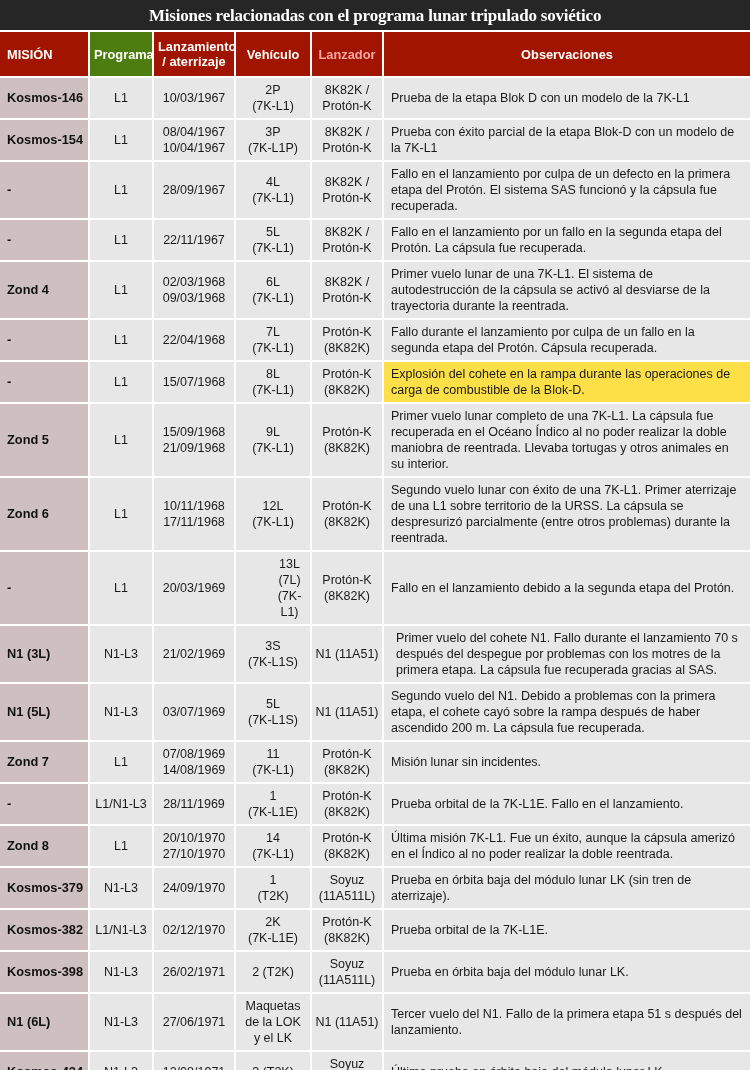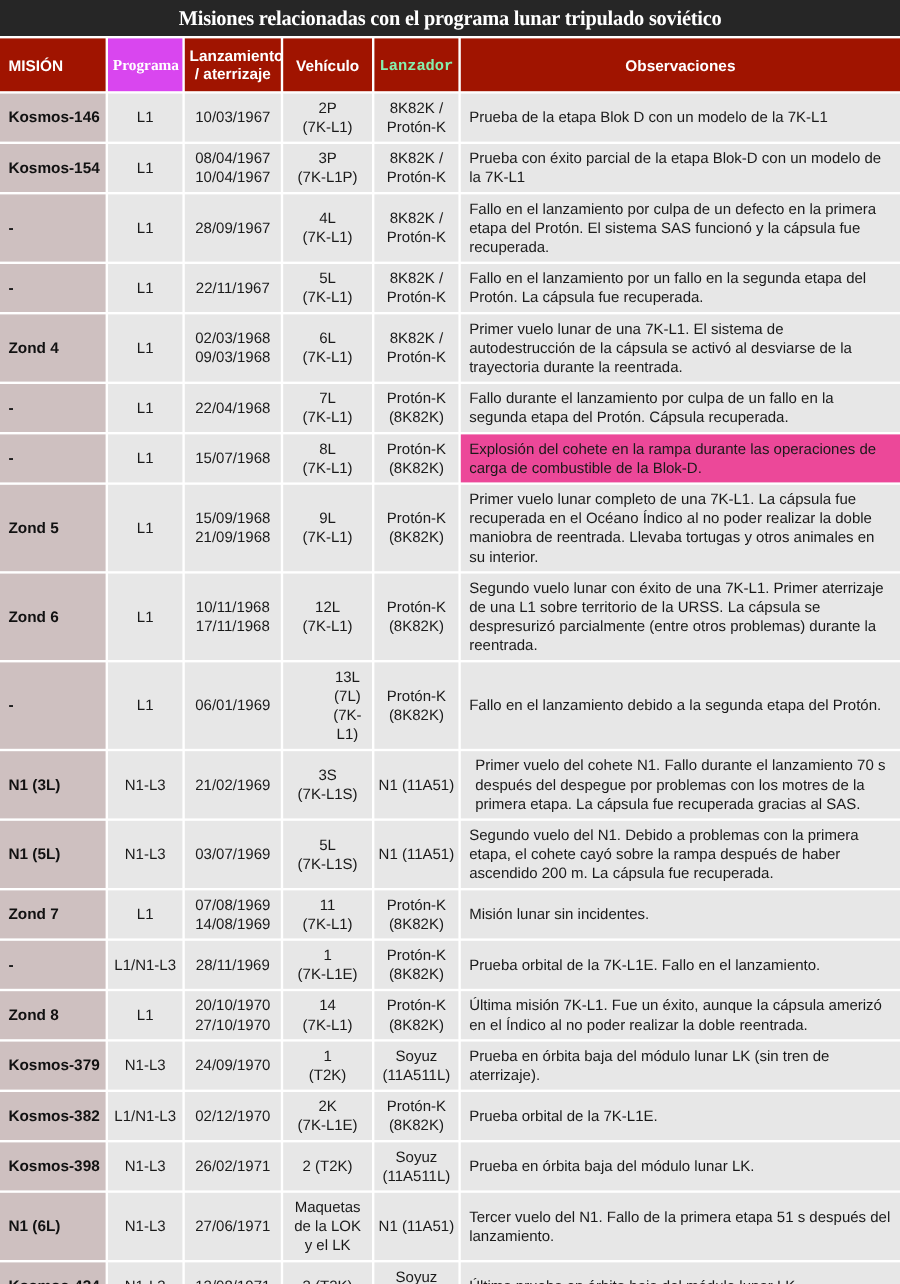--- a/index.html
+++ b/index.html
@@ -56,24 +56,24 @@
       <col style="width:88px">
         <col style="width:62px">
         <col style="width:80px">
       <col style="width:74px">
         <col style="width:70px">
         <col>
     </colgroup>
     <thead>
       <tr>
         <th class="col-mision" style="background: rgb(160, 20, 0); color: rgb(255, 255, 255);">MISIÓN</th>
-        <th style="background: #d946ef; color: rgb(255, 255, 255); font-family: Liberation Serif, serif;">Programa</th>
+        <th style="background: #4d7c0f; color: rgb(255, 255, 255);">Programa</th>
         <th style="background: rgb(160, 20, 0); color: rgb(255, 255, 255);">Lanzamiento / aterrizaje</th>
         <th style="background: rgb(160, 20, 0); color: rgb(255, 255, 255);">Vehículo</th>
-        <th style="background: rgb(160, 20, 0); color: #86efac; font-family: Liberation Mono, monospace;">Lanzador</th>
+        <th style="background: rgb(160, 20, 0); color: #fca5a5;">Lanzador</th>
         <th style="background: rgb(160, 20, 0); color: rgb(255, 255, 255);">Observaciones</th>
       </tr>
     </thead>
     <tbody>
         <tr>
     <th class="mision" style="background: rgb(206, 192, 192);">Kosmos-146</th>
     <td style="background: rgb(231, 231, 231);">L1</td>
     <td style="background: rgb(231, 231, 231);">10/03/1967</td>
     <td style="background: rgb(231, 231, 231);">2P
 (7K-L1)</td>
@@ -134,21 +134,21 @@
     <td class="obs" style="background: rgb(231, 231, 231);">Fallo durante el lanzamiento por culpa de un fallo en la segunda etapa del Protón. Cápsula recuperada.</td>
   </tr>
         <tr>
     <th class="mision" style="background: rgb(206, 192, 192);">-</th>
     <td style="background: rgb(231, 231, 231);">L1</td>
     <td style="background: rgb(231, 231, 231);">15/07/1968</td>
     <td style="background: rgb(231, 231, 231);">8L
 (7K-L1)</td>
     <td style="background: rgb(231, 231, 231);">Protón-K
 (8K82K)</td>
-    <td class="obs" style="background: #ec4899;">Explosión del cohete en la rampa durante las operaciones de carga de combustible de la Blok-D.</td>
+    <td class="obs" style="background: #fde047;">Explosión del cohete en la rampa durante las operaciones de carga de combustible de la Blok-D.</td>
   </tr>
         <tr>
     <th class="mision" style="background: rgb(206, 192, 192);">Zond 5</th>
     <td style="background: rgb(231, 231, 231);">L1</td>
     <td style="background: rgb(231, 231, 231);">15/09/1968
 21/09/1968</td>
     <td style="background: rgb(231, 231, 231);">9L
 (7K-L1)</td>
     <td style="background: rgb(231, 231, 231);">Protón-K
 (8K82K)</td>
@@ -161,21 +161,21 @@
 17/11/1968</td>
     <td style="background: rgb(231, 231, 231);">12L
 (7K-L1)</td>
     <td style="background: rgb(231, 231, 231);">Protón-K
 (8K82K)</td>
     <td class="obs" style="background: rgb(231, 231, 231);">Segundo vuelo lunar con éxito de una 7K-L1. Primer aterrizaje de una L1 sobre territorio de la URSS. La cápsula se despresurizó parcialmente (entre otros problemas) durante la reentrada.</td>
   </tr>
         <tr>
     <th class="mision" style="background: rgb(206, 192, 192);">-</th>
     <td style="background: rgb(231, 231, 231);">L1</td>
-    <td style="background: rgb(231, 231, 231);">06/01/1969</td>
+    <td style="background: rgb(231, 231, 231);">20/03/1969</td>
     <td style="background: rgb(231, 231, 231); padding-left: 36px;">13L (7L)
 (7K-L1)</td>
     <td style="background: rgb(231, 231, 231);">Protón-K
 (8K82K)</td>
     <td class="obs" style="background: rgb(231, 231, 231);">Fallo en el lanzamiento debido a la segunda etapa del Protón.</td>
   </tr>
         <tr>
     <th class="mision" style="background: rgb(206, 192, 192);">N1 (3L)</th>
     <td style="background: rgb(231, 231, 231);">N1-L3</td>
     <td style="background: rgb(231, 231, 231);">21/02/1969</td>

